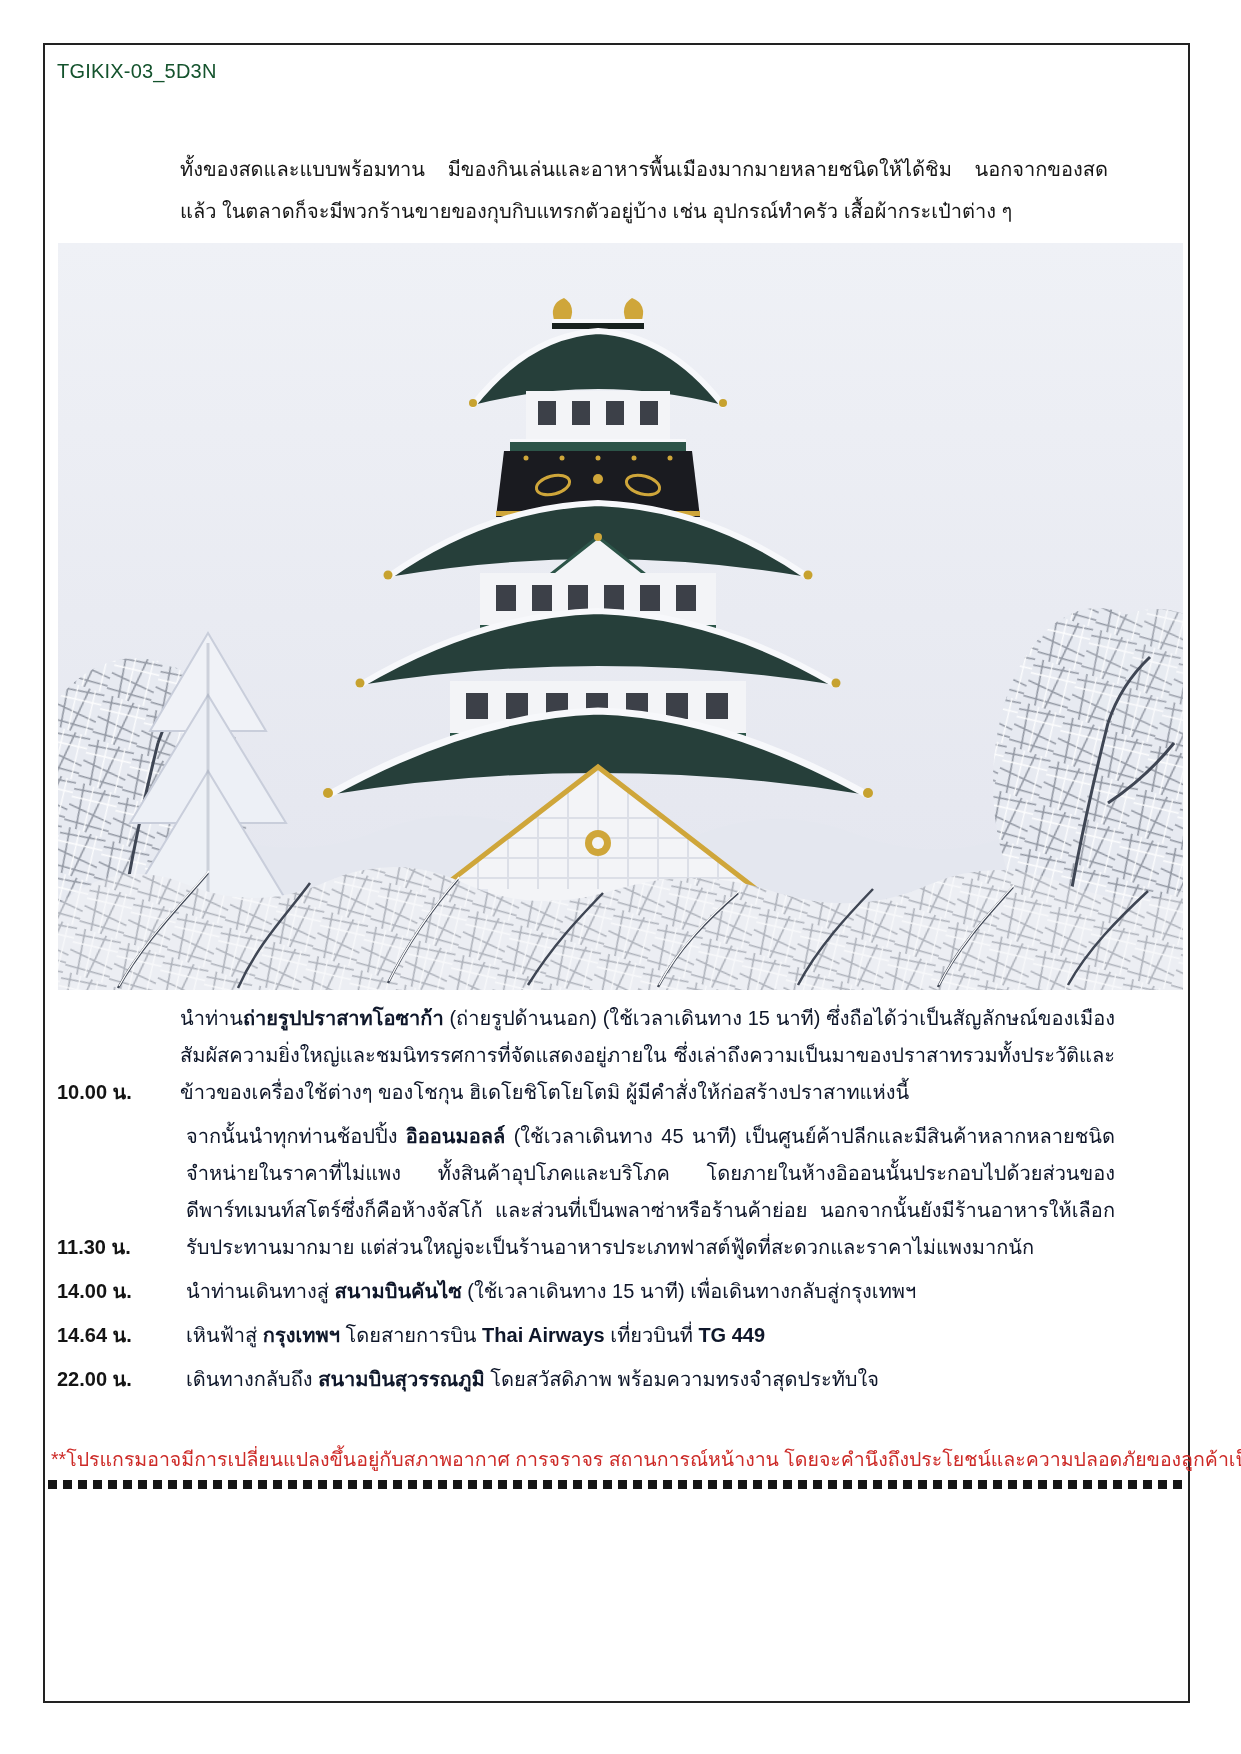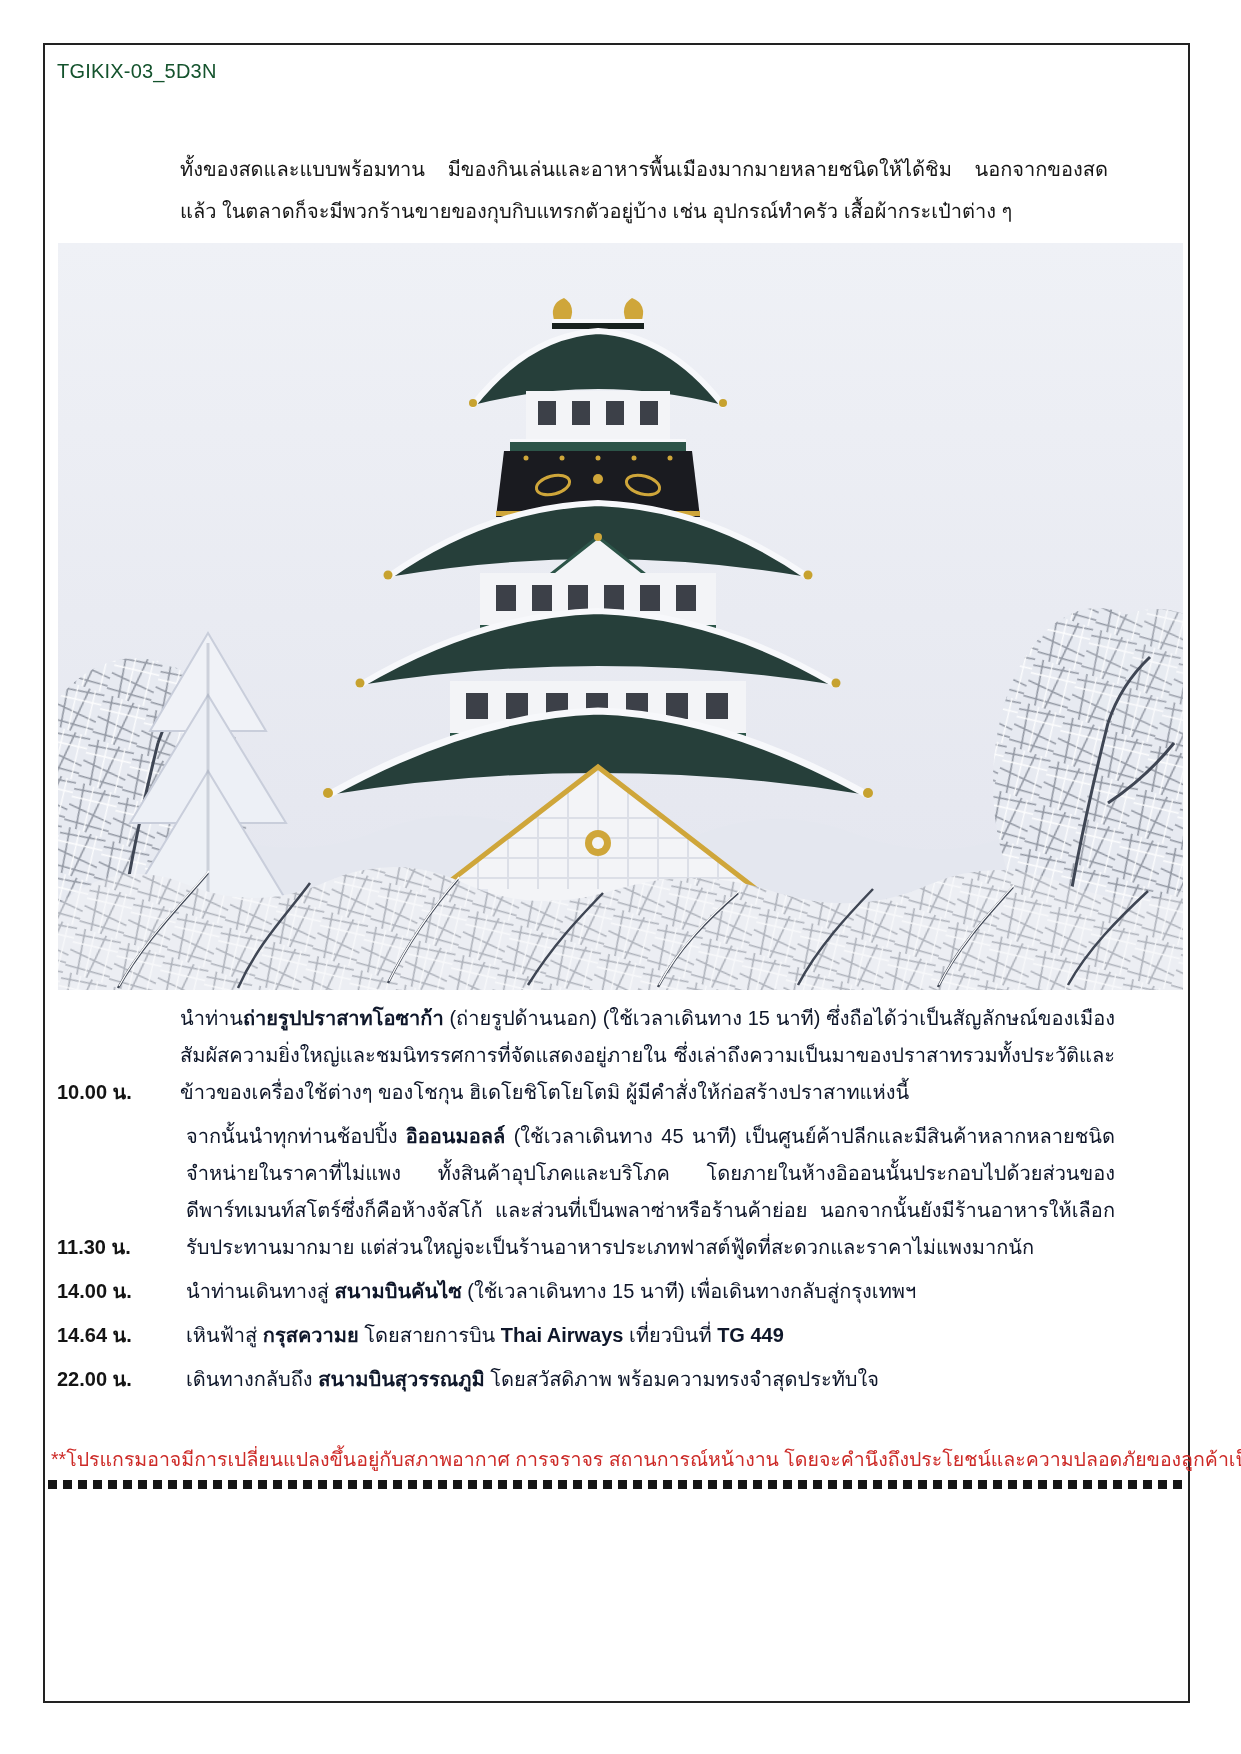--- a/index.html
+++ b/index.html
@@ -167,21 +167,21 @@
         <div class="it-row">
           <div class="it-time">11.30 น.</div>
           <div class="it-desc"><span>จากนั้นนำทุกท่านช้อปปิ้ง </span><b>อิออนมอลล์</b><span> (ใช้เวลาเดินทาง 45 นาที) เป็นศูนย์ค้าปลีกและมีสินค้าหลากหลายชนิดจำหน่ายในราคาที่ไม่แพง ทั้งสินค้าอุปโภคและบริโภค โดยภายในห้างอิออนนั้นประกอบไปด้วยส่วนของดีพาร์ทเมนท์สโตร์ซึ่งก็คือห้างจัสโก้ และส่วนที่เป็นพลาซ่าหรือร้านค้าย่อย นอกจากนั้นยังมีร้านอาหารให้เลือกรับประทานมากมาย แต่ส่วนใหญ่จะเป็นร้านอาหารประเภทฟาสต์ฟู้ดที่สะดวกและราคาไม่แพงมากนัก</span></div>
         </div>
         <div class="it-row">
           <div class="it-time">14.00 น.</div>
           <div class="it-desc"><span>นำท่านเดินทางสู่ </span><b>สนามบินคันไซ</b><span> (ใช้เวลาเดินทาง 15 นาที) เพื่อเดินทางกลับสู่กรุงเทพฯ</span></div>
         </div>
         <div class="it-row">
           <div class="it-time">14.64 น.</div>
-          <div class="it-desc"><span>เหินฟ้าสู่ </span><b>กรุสความย</b><span> โดยสายการบิน </span><b>Thai Airways</b><span> เที่ยวบินที่ </span><b>TG 449</b></div>
+          <div class="it-desc"><span>เหินฟ้าสู่ </span><b>กรุงเทพฯ</b><span> โดยสายการบิน </span><b>Thai Airways</b><span> เที่ยวบินที่ </span><b>TG 449</b></div>
         </div>
         <div class="it-row">
           <div class="it-time">22.00 น.</div>
           <div class="it-desc"><span>เดินทางกลับถึง </span><b>สนามบินสุวรรณภูมิ</b><span> โดยสวัสดิภาพ พร้อมความทรงจำสุดประทับใจ</span></div>
         </div>
       </div>
 
     <div class="disclaimer" style="color: rgb(205, 42, 39);">**โปรแกรมอาจมีการเปลี่ยนแปลงขึ้นอยู่กับสภาพอากาศ การจราจร สถานการณ์หน้างาน โดยจะคำนึงถึงประโยชน์และความปลอดภัยของลูกค้าเป็นหลัก**</div>
 
     <div class="dotted-line"></div>

